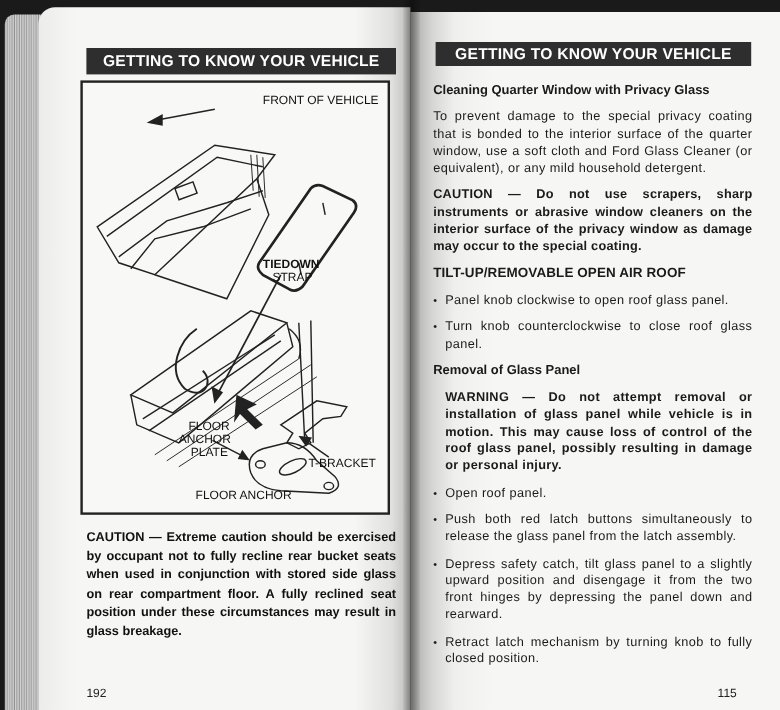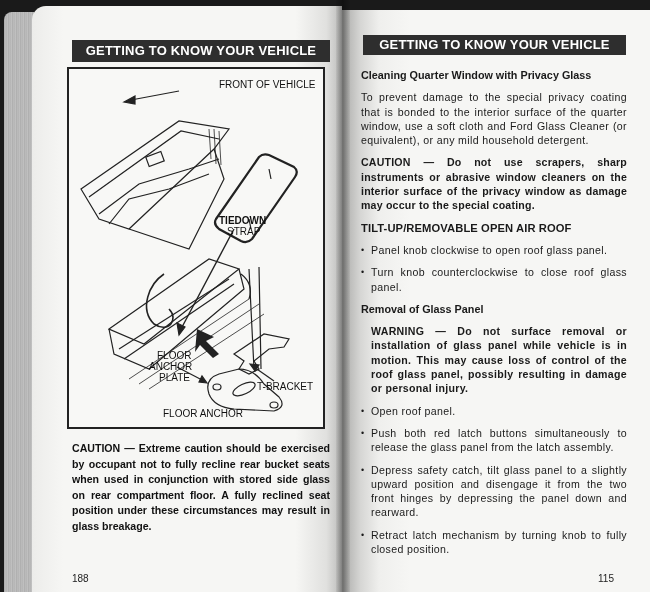--- a/index.html
+++ b/index.html
@@ -134,37 +134,37 @@
     <div class="fig-label" style="left:150px; top:146px;font-weight:bold;">TIEDOWN</div>
     <div class="fig-label" style="left:158px; top:157px;">STRAP</div>
     <div class="fig-label" style="left:88px; top:281px;">FLOOR</div>
     <div class="fig-label" style="left:80px; top:292px;">ANCHOR</div>
     <div class="fig-label" style="left:90px; top:303px;">PLATE</div>
     <div class="fig-label" style="left:188px; top:312px;">T-BRACKET</div>
     <div class="fig-label" style="left:56px; top:339px;margin-left:38px;">FLOOR ANCHOR</div>
   </div>
 
   <div class="caution-left">CAUTION — Extreme caution should be exercised by occupant not to fully recline rear bucket seats when used in conjunction with stored side glass on rear compartment floor. A fully reclined seat position under these circumstances may result in glass breakage.</div>
-  <div class="page-num num-left">188</div>
+  <div class="page-num num-left">192</div>
 
   <div class="header-bar header-right">GETTING TO KNOW YOUR VEHICLE</div>
 
   <div class="right-content">
     <div class="h-sub">Cleaning Quarter Window with Privacy Glass</div>
     <div class="para">To prevent damage to the special privacy coating that is bonded to the interior surface of the quarter window, use a soft cloth and Ford Glass Cleaner (or equivalent), or any mild household detergent.</div>
     <div class="caution-right">CAUTION — Do not use scrapers, sharp instruments or abrasive window cleaners on the interior surface of the privacy window as damage may occur to the special coating.</div>
 
     <div class="h-main">TILT-UP/REMOVABLE OPEN AIR ROOF</div>
     <ul class="bullets">
       <li><span class="dot">•</span><span>Panel knob clockwise to open roof glass panel.</span></li>
       <li><span class="dot">•</span><span>Turn knob counterclockwise to close roof glass panel.</span></li>
     </ul>
 
     <div class="h-sub">Removal of Glass Panel</div>
-    <div class="warning-right">WARNING — Do not surface removal or installation of glass panel while vehicle is in motion. This may cause loss of control of the roof glass panel, possibly resulting in damage or personal injury.</div>
+    <div class="warning-right">WARNING — Do not attempt removal or installation of glass panel while vehicle is in motion. This may cause loss of control of the roof glass panel, possibly resulting in damage or personal injury.</div>
     <ul class="bullets">
       <li><span class="dot">•</span><span>Open roof panel.</span></li>
       <li><span class="dot">•</span><span>Push both red latch buttons simultaneously to release the glass panel from the latch assembly.</span></li>
       <li><span class="dot">•</span><span>Depress safety catch, tilt glass panel to a slightly upward position and disengage it from the two front hinges by depressing the panel down and rearward.</span></li>
       <li><span class="dot">•</span><span>Retract latch mechanism by turning knob to fully closed position.</span></li>
     </ul>
   </div>
 
   <div class="page-num num-right">115</div>
 </div>

